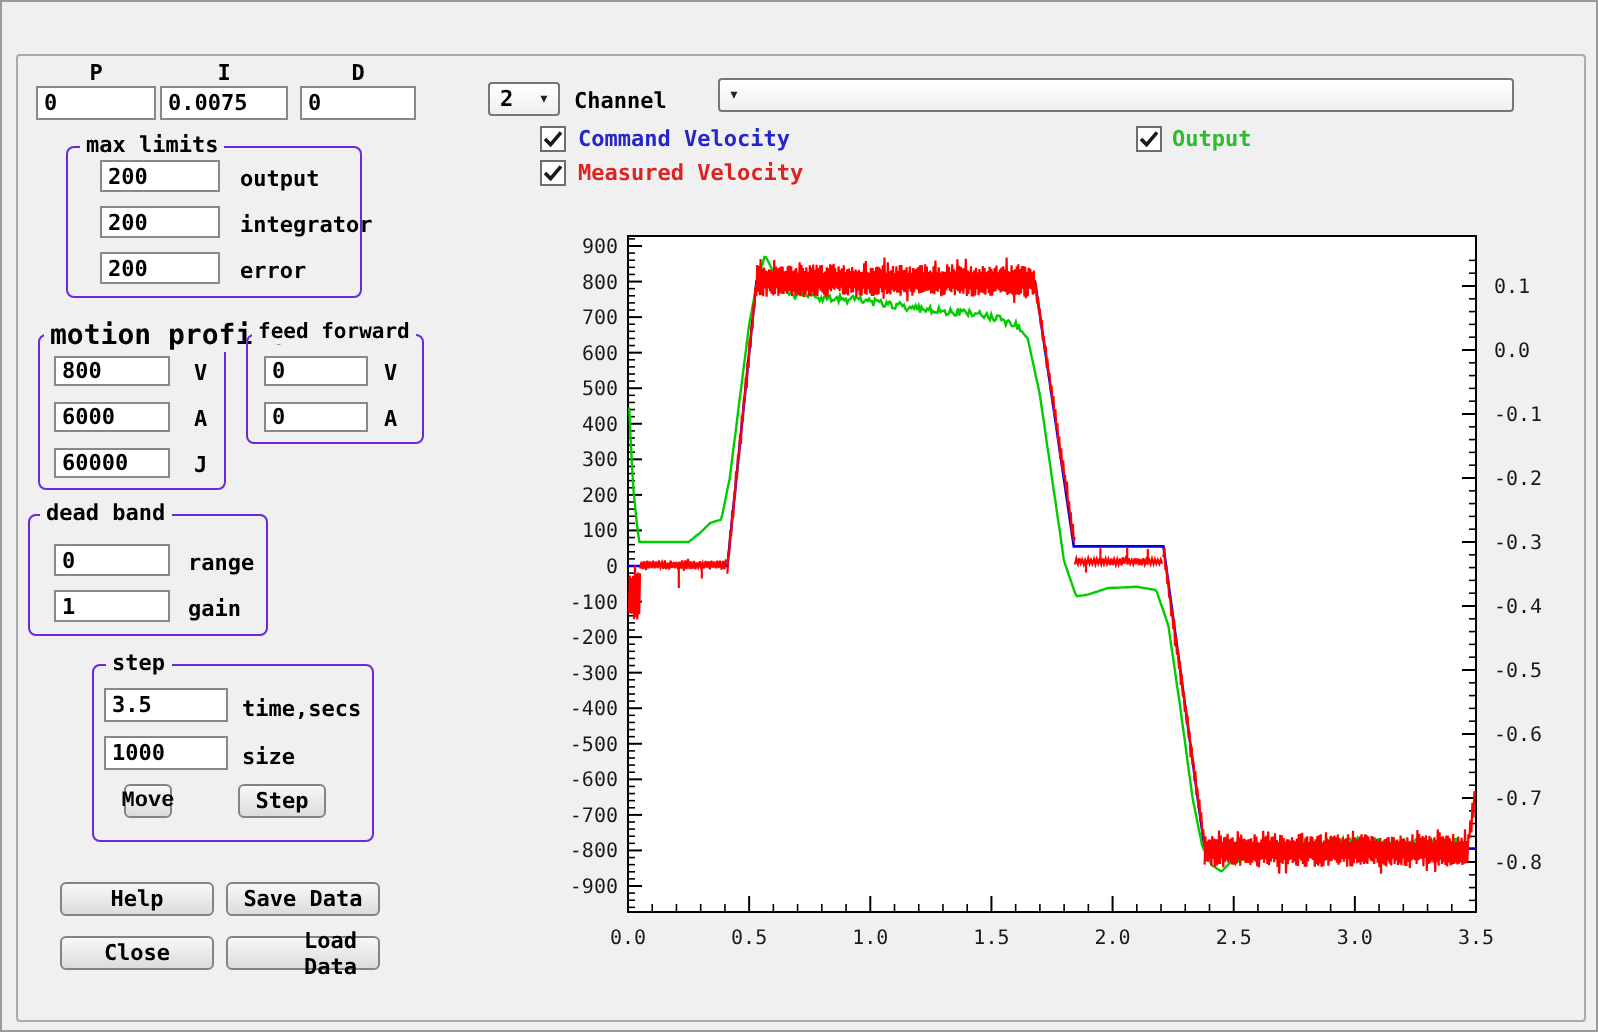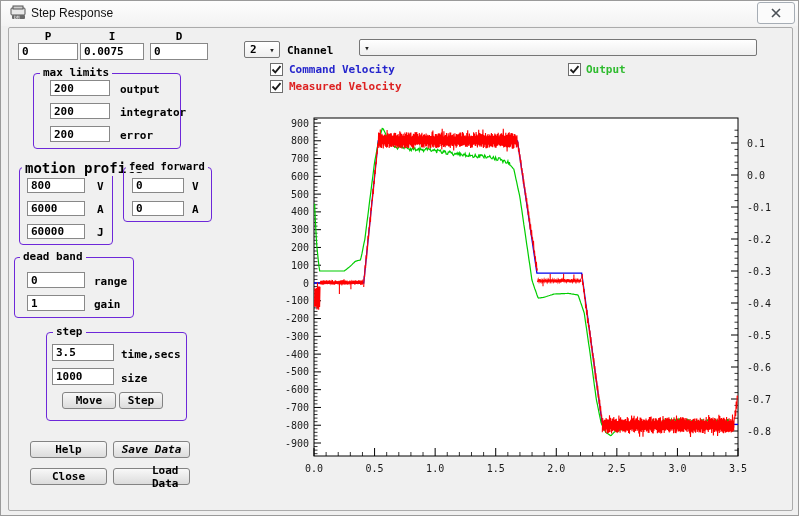--- a/index.html
+++ b/index.html
@@ -31,36 +31,20 @@
          border-radius:2px;box-sizing:border-box;font:bold 11px "DejaVu Sans Mono",monospace;
          display:flex;align-items:center;}
   .combo .val{flex:1;padding-left:5px;white-space:pre;overflow:hidden;}
   .combo .arr{width:14px;text-align:center;font-size:9px;color:#222;}
   .tick{font:10px "DejaVu Sans Mono",monospace;fill:#1a1a1a;}
 </style>
 </head>
 <body>
 
 <div class="win">
-  <div class="titlebar">
-    <span class="appicon">
-      <svg width="17" height="16" viewBox="0 0 17 16">
-        <rect x="1" y="3" width="14" height="7" rx="1" fill="#e8e8e8" stroke="#555"></rect>
-        <rect x="3" y="1" width="10" height="3" fill="#cfcfcf" stroke="#555"></rect>
-        <rect x="2" y="10" width="13" height="4" rx="1" fill="#6a6a6a"></rect>
-        <text x="4" y="14" font-size="4.5" fill="#fff" font-family="DejaVu Sans Mono, monospace">DM</text>
-      </svg>
-    </span>
-    <span class="title">Step Response</span>
-    <div class="closebtn">
-      <svg width="12" height="12" viewBox="0 0 12 12">
-        <path d="M2 2 L10 10 M10 2 L2 10" stroke="#4a5056" stroke-width="1.6"></path>
-      </svg>
-    </div>
-  </div>
 
   <div class="client"></div>
 
   <span class="ml" style="left:17px;top:29px;width:60px;text-align:center;">P</span>
   <span class="ml" style="left:79px;top:29px;width:64px;text-align:center;">I</span>
   <span class="ml" style="left:149px;top:29px;width:58px;text-align:center;">D</span>
   <input class="inp" style="left: 17px; top: 42px; width: 60px; height: 17px;" value="0">
   <input class="inp" style="left: 79px; top: 42px; width: 64px; height: 17px;" value="0.0075">
   <input class="inp" style="left: 149px; top: 42px; width: 58px; height: 17px;" value="0">
 
@@ -128,26 +112,26 @@
     <input class="inp" style="left: 12px; top: 37px; width: 58px; height: 16px;" value="1">
     <span class="ml" style="left:79px;top:40px;">gain</span>
   </div>
 
   <div class="gbox" style="left:45px;top:331px;width:141px;height:89px;">
     <span class="glabel" style="left:6px;">step</span>
     <input class="inp" style="left: 5px; top: 11px; width: 62px; height: 17px;" value="3.5">
     <span class="ml" style="left:74px;top:15px;">time,secs</span>
     <input class="inp" style="left: 5px; top: 35px; width: 62px; height: 17px;" value="1000">
     <span class="ml" style="left:74px;top:39px;">size</span>
-    <div class="btn" style="left:15px;top:59px;width:54px;height:17px;">Move</div>
+    <div class="btn" style="left:15px;top:59px;width:24px;height:17px;font-family:Liberation Mono, monospace;">Move</div>
     <div class="btn" style="left:72px;top:59px;width:44px;height:17px;">Step</div>
   </div>
 
   <div class="btn" style="left:29px;top:440px;width:77px;height:17px;text-align:right;">Help</div>
-  <div class="btn" style="left:112px;top:440px;width:77px;height:17px;font-style:italic;">Save Data</div>
+  <div class="btn" style="left:112px;top:440px;width:77px;height:17px;">Save Data</div>
   <div class="btn" style="left:29px;top:467px;width:77px;height:17px;">Close</div>
   <div class="btn" style="left:112px;top:467px;width:77px;height:17px;padding-left:38px;">Load Data</div>
 
   <svg id="plot-svg" style="position:absolute;left:283px;top:110px;" width="500" height="372" viewBox="0 0 500 372">
       <rect x="30" y="7" width="424" height="338" fill="#ffffff" stroke="#000" stroke-width="1"></rect>
       <line x1="30" y1="12" x2="37" y2="12" stroke="#000"></line>
       <text x="25" y="15.5" text-anchor="end" class="tick">900</text>
       <line x1="30" y1="29.77777777777778" x2="37" y2="29.77777777777778" stroke="#000"></line>
       <text x="25" y="33.27777777777778" text-anchor="end" class="tick">800</text>
       <line x1="30" y1="47.55555555555556" x2="37" y2="47.55555555555556" stroke="#000"></line>

